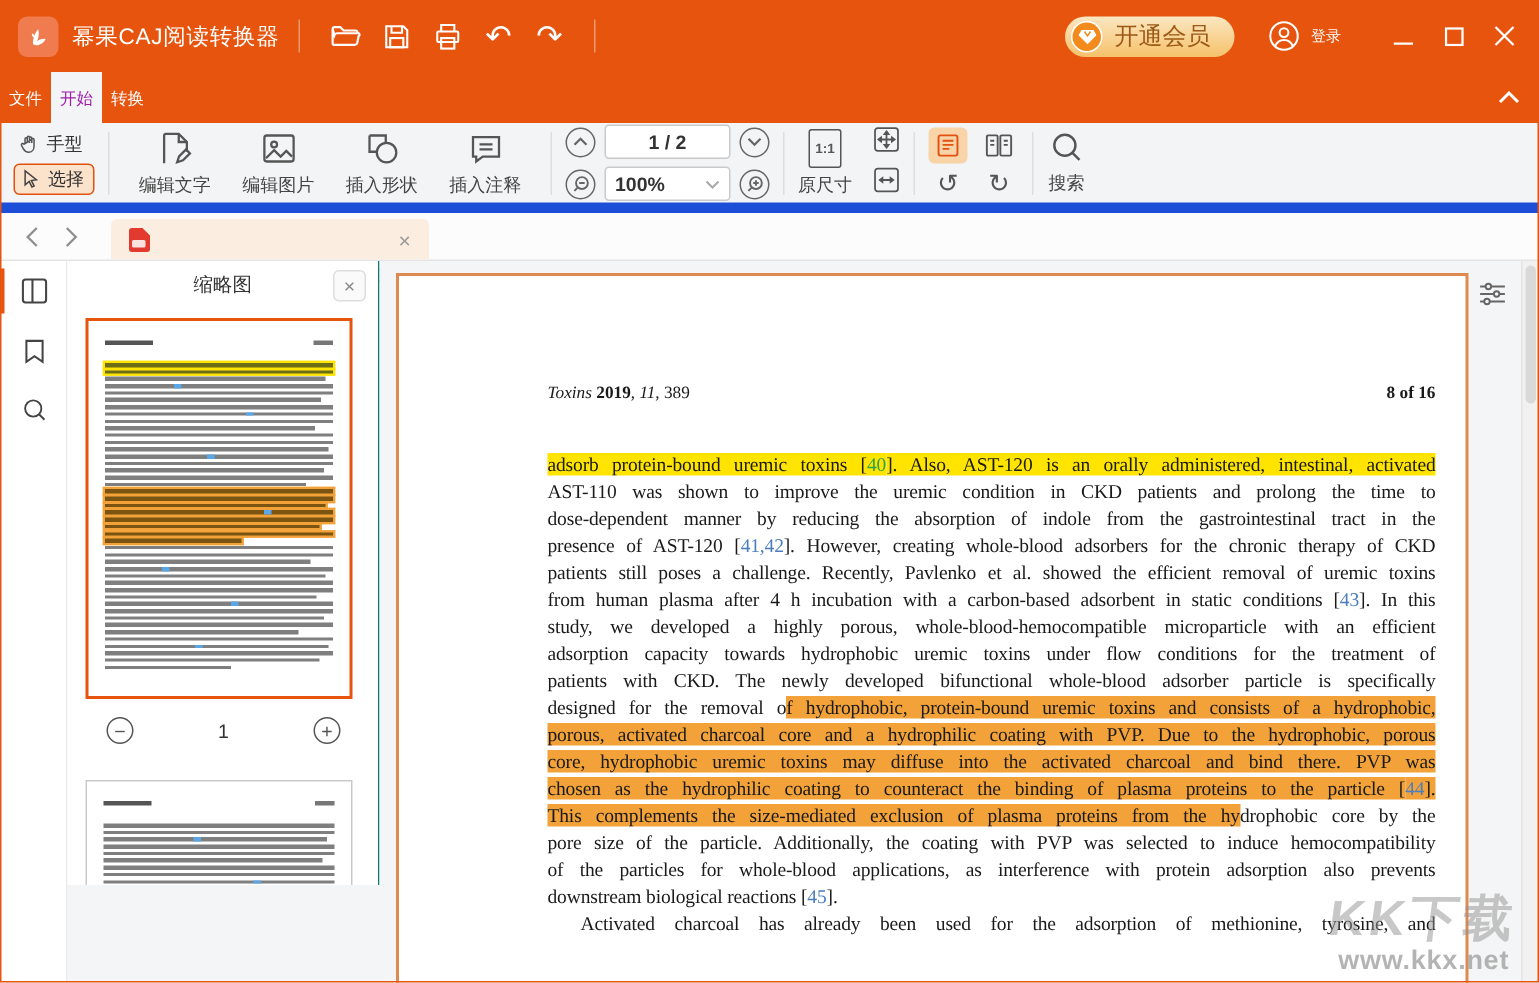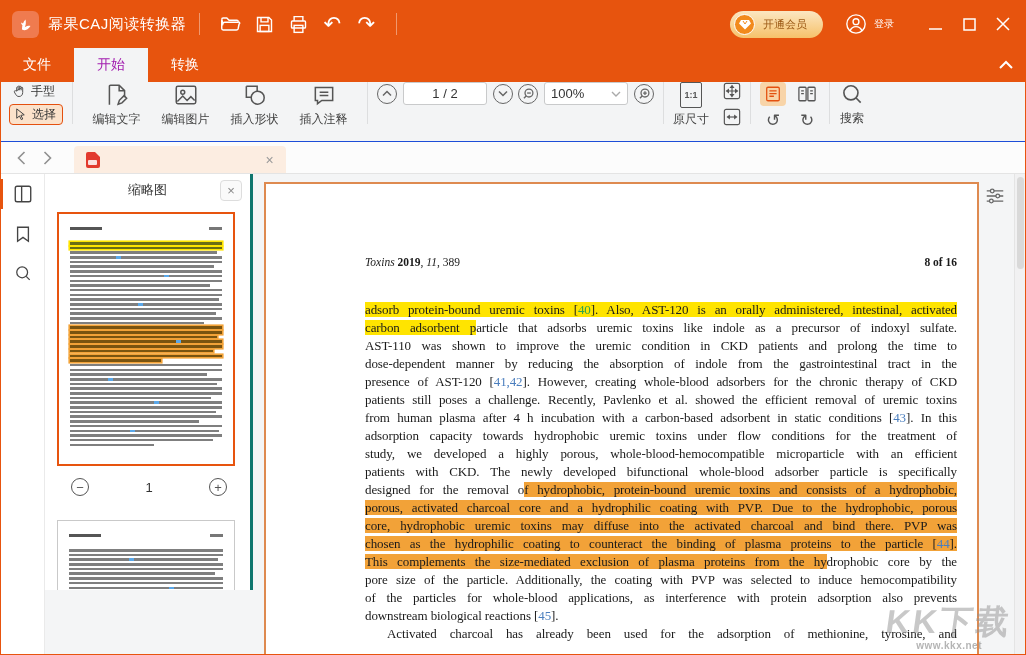--- a/index.html
+++ b/index.html
@@ -18,41 +18,41 @@
   .app-title { font-size:15px; margin-left:9px; letter-spacing:.5px; }
   .tb-sep { width:1px; height:22px; background:rgba(255,255,255,.4); margin:0 13px; }
   .tb-icon { width:24px; height:24px; margin:0 5px; display:flex; align-items:center; justify-content:center; cursor:pointer; }
   .tb-icon svg { display:block; }
   .glyph-undo { font-size:21px; line-height:20px; font-family:"DejaVu Sans",sans-serif; }
   .titlebar-right { margin-left:auto; display:flex; align-items:center; }
   .vip-pill { height:27px; border-radius:14px; background:linear-gradient(180deg,#FBE7C2,#F6C16A);
     display:flex; align-items:center; padding:0 16px 0 4px; cursor:pointer; }
   .vip-badge { width:21px; height:21px; border-radius:50%; background:#F28A1C; border:1.5px solid #fff;
     display:flex; align-items:center; justify-content:center; margin-right:8px; }
-  .vip-label { color:#9C5A16; font-size:11px; }
+  .vip-label { color:#9C5A16; font-size:16px; }
   .login-wrap { display:flex; align-items:center; margin-left:22px; cursor:pointer; }
   .login-label { font-size:10px; margin-left:7px; }
   .win-btns { display:flex; align-items:center; margin-left:24px; margin-right:6px; }
   .win-btn { width:34px; height:34px; display:flex; align-items:center; justify-content:center; cursor:pointer; }
 
   
   .ribbon-tabs { position:absolute; left:0; top:48px; width:1026px; height:34px; background:#E7540E; display:flex; }
-  .ribbon-tab { padding:0 23px; height:34px; display:flex; align-items:center; color:#fff; font-size:14px; cursor:pointer; }
+  .ribbon-tab { padding:0 6px; height:34px; display:flex; align-items:center; color:#fff; font-size:11px; cursor:pointer; }
   .ribbon-tab.active { background:#F3F4F5; color:#a21caf; }
   .ribbon-collapse { margin-left:auto; width:40px; display:flex; align-items:center; justify-content:center; cursor:pointer; }
 
   
   .toolbar { position:absolute; left:0; top:82px; width:1026px; height:60px;
-    background:#F3F4F5; border-bottom:1px solid #1d4ed8; display:flex; align-items:flex-start; color:#333; }
+    background:#F3F4F5; border-bottom:7px solid #1d4ed8; display:flex; align-items:center; color:#333; }
   .tool-sep { width:1px; height:42px; background:#DDDEDF; margin:0 9px; flex:none; }
   .hand-select { display:flex; flex-direction:column; gap:3px; margin-left:9px; flex:none; }
   .small-tool { display:flex; align-items:center; gap:4px; font-size:12px; padding:1px 6px 1px 3px; border-radius:4px; cursor:pointer; }
   .small-tool.selected { border:1.5px solid #E4500F; background:#FBE2CB; }
   .big-btn { width:69px; display:flex; flex-direction:column; align-items:center; gap:3px; font-size:12px; color:#444; cursor:pointer; flex:none; }
-  .nav-zoom { display:flex; flex-direction:row; gap:5px; flex:none; }
+  .nav-zoom { display:flex; flex-direction:column; gap:5px; flex:none;font-weight:bold; }
   .nz-row { display:flex; align-items:center; gap:6px; }
   .circle-btn { width:20px; height:20px; border-radius:50%; border:1.3px solid #666; display:flex; align-items:center; justify-content:center; cursor:pointer; background:transparent; }
   .page-input { width:84px; height:23px; border:1px solid #C9CACB; border-radius:3px; background:#fff;
     font-size:13px; color:#333; display:flex; align-items:center; justify-content:center; }
   .zoom-select { width:84px; height:23px; border:1px solid #C9CACB; border-radius:3px; background:#fff;
     font-size:13px; color:#333; display:flex; align-items:center; padding:0 6px; justify-content:space-between; cursor:pointer; }
   .fit-group { display:flex; flex-direction:column; gap:4px; align-items:center; flex:none; }
   .orig-size { display:flex; flex-direction:column; align-items:center; gap:3px; font-size:12px; color:#444; cursor:pointer; flex:none; }
   .onetoone { width:22px; height:26px; border:1.5px solid #555; border-radius:2px; font-size:9px; color:#555;
     display:flex; align-items:center; justify-content:center; font-weight:bold; }
@@ -76,21 +76,21 @@
   .tab-close { color:#9a9a9a; font-size:14px; cursor:pointer; line-height:1; }
 
   
   .main { position:absolute; left:0; top:174px; width:1026px; height:481px; }
 
   .leftstrip { position:absolute; left:0; top:0; width:45px; height:481px; background:#fff; border-right:1px solid #EAEAEA; }
   .ls-item { width:45px; height:40px; display:flex; align-items:center; justify-content:center; cursor:pointer; position:relative; }
   .ls-indicator { position:absolute; left:0; top:5px; width:3px; height:30px; background:#E7540E; }
 
   .thumbpanel { position:absolute; left:45px; top:0; width:208px; height:416px; background:#fff;
-    border-right:3px solid #0f766e; overflow:hidden; }
+    border-right:1px solid #0f766e; overflow:hidden; }
   .tp-header { position:absolute; left:0; top:0; width:100%; height:32px; display:flex; align-items:center; }
   .tp-title { flex:1; text-align:center; font-size:13px; color:#333; }
   .tp-close { position:absolute; right:8px; top:6px; width:22px; height:21px; border:1px solid #DDD; border-radius:4px;
     background:#FAFAFA; color:#888; font-size:13px; display:flex; align-items:center; justify-content:center; cursor:pointer; }
   .thumb { position:absolute; background:#fff; overflow:hidden; }
   .thumb1 { left:12px; top:38px; width:178px; height:254px; border:2.5px solid #E7540E; }
   .thumb2 { left:12px; top:346px; width:178px; height:240px; border:1px solid #C9C9C9; }
   .t-head { position:absolute; top:13px; left:11px; right:11px; height:3px; }
   .t-head .hl { position:absolute; left:0; top:0; width:32px; height:3px; background:#555; }
   .t-head .hr { position:absolute; right:0; top:0; width:13px; height:3px; background:#777; }
@@ -120,21 +120,21 @@
   .hl-o { background:#F2A238; }
   .cite-green { color:#2FA24D; }
   .cite-blue { color:#4A7EBE; }
 
   .sliders-icon { position:absolute; left:731px; top:11px; width:22px; height:22px; cursor:pointer; }
   .scrollbar { position:absolute; right:0; top:0; width:12px; height:481px; background:#F1F1F2; border-left:1px solid #E4E4E4; }
   .scroll-thumb { position:absolute; top:3px; left:2px; width:7px; height:92px; background:#D9D9D9; border-radius:4px; cursor:pointer; }
 
   .watermark { position:absolute; right:14px; bottom:4px; z-index:50; text-align:center; pointer-events:none; }
   .wm-logo { font-size:33px; font-weight:bold; color:rgba(145,145,145,.5); letter-spacing:3px; transform:skewX(-8deg); font-family:"Liberation Sans",sans-serif; }
-  .wm-url { font-size:10px; font-weight:bold; color:rgba(155,155,155,.75); margin-top:-5px; letter-spacing:.5px; }
+  .wm-url { font-size:18px; font-weight:bold; color:rgba(155,155,155,.75); margin-top:-5px; letter-spacing:.5px; }
 </style>
 </head>
 <body>
 
 <div class="titlebar">
   <div class="app-icon">
     <svg width="17" height="17" viewBox="0 0 24 24">
         <path d="M7 19c0-6 2-11 5-14 1 4 .5 8-1 11 3-2 6-2.5 8-2-2 4-6 6-9 6z" fill="#fff"></path>
         <path d="M6 9c2 .5 3 2 3.2 4-2 0-3.5-1.5-3.2-4z" fill="#fff"></path>
       </svg>
@@ -516,28 +516,27 @@
   </div>
 
   <div class="docview">
     <div class="page">
       <div class="doc-header">
         <span id="doc-journal"><span class="it">Toxins</span><span class="bd"> 2019</span><span>, </span><span class="it">11</span><span>, 389</span></span>
         <span class="doc-page-label">8 of 16</span>
       </div>
       <div class="doc-body" id="doc-body">
           <div class="tline"><span class="hl-y">adsorb protein-bound uremic toxins [</span><span class="hl-y cite-green">40</span><span class="hl-y">]. Also, AST-120 is an orally administered, intestinal, activated</span></div>
-          <div class="tline"><span class="hl-y">carbon adsorbent p</span><span>article that adsorbs uremic toxins like indole as a precursor of indoxyl sulfate.</span></div>
           <div class="tline"><span>AST-110 was shown to improve the uremic condition in CKD patients and prolong the time to</span></div>
           <div class="tline"><span>dose-dependent manner by reducing the absorption of indole from the gastrointestinal tract in the</span></div>
           <div class="tline"><span>presence of AST-120 [</span><span class="cite-blue">41,42</span><span>]. However, creating whole-blood adsorbers for the chronic therapy of CKD</span></div>
           <div class="tline"><span>patients still poses a challenge. Recently, Pavlenko et al. showed the efficient removal of uremic toxins</span></div>
           <div class="tline"><span>from human plasma after 4 h incubation with a carbon-based adsorbent in static conditions [</span><span class="cite-blue">43</span><span>]. In this</span></div>
+          <div class="tline"><span>study, we developed a highly porous, whole-blood-hemocompatible microparticle with an efficient</span></div>
           <div class="tline"><span>adsorption capacity towards hydrophobic uremic toxins under flow conditions for the treatment of</span></div>
-          <div class="tline"><span>study, we developed a highly porous, whole-blood-hemocompatible microparticle with an efficient</span></div>
           <div class="tline"><span>patients with CKD. The newly developed bifunctional whole-blood adsorber particle is specifically</span></div>
           <div class="tline"><span>designed for the removal o</span><span class="hl-o">f hydrophobic, protein-bound uremic toxins and consists of a hydrophobic,</span></div>
           <div class="tline"><span class="hl-o">porous, activated charcoal core and a hydrophilic coating with PVP. Due to the hydrophobic, porous</span></div>
           <div class="tline"><span class="hl-o">core, hydrophobic uremic toxins may diffuse into the activated charcoal and bind there. PVP was</span></div>
           <div class="tline"><span class="hl-o">chosen as the hydrophilic coating to counteract the binding of plasma proteins to the particle [</span><span class="hl-o cite-blue">44</span><span class="hl-o">].</span></div>
           <div class="tline"><span class="hl-o">This complements the size-mediated exclusion of plasma proteins from the hy</span><span>drophobic core by the</span></div>
           <div class="tline"><span>pore size of the particle. Additionally, the coating with PVP was selected to induce hemocompatibility</span></div>
           <div class="tline"><span>of the particles for whole-blood applications, as interference with protein adsorption also prevents</span></div>
           <div class="tline nj"><span>downstream biological reactions [</span><span class="cite-blue">45</span><span>].</span></div>
           <div class="tline ind"><span>Activated charcoal has already been used for the adsorption of methionine, tyrosine, and</span></div>

